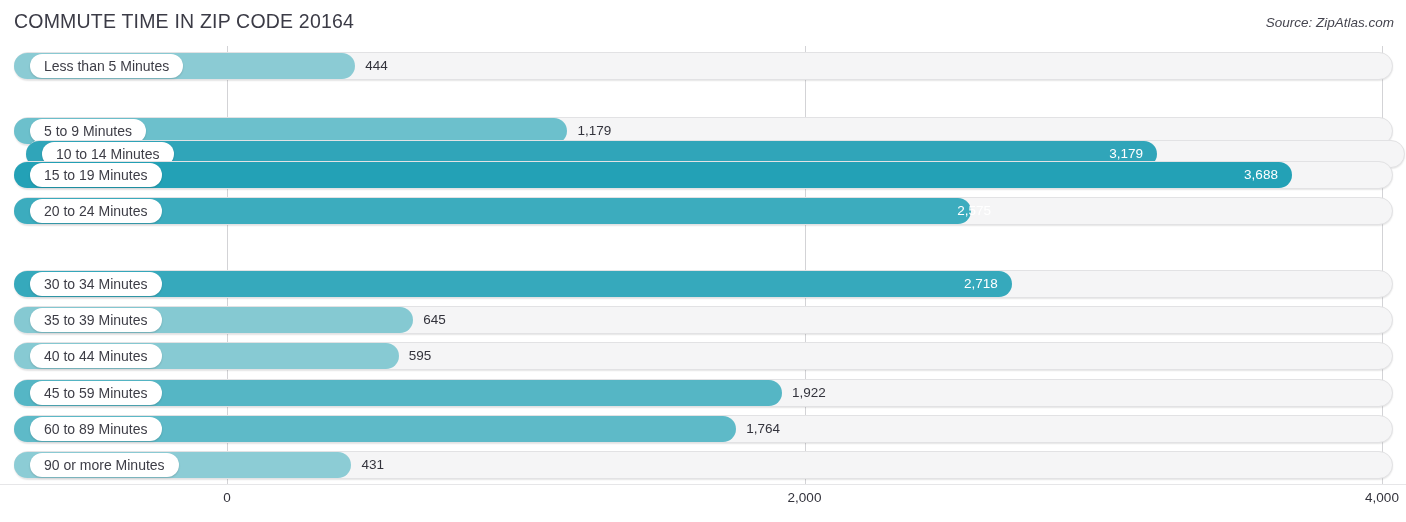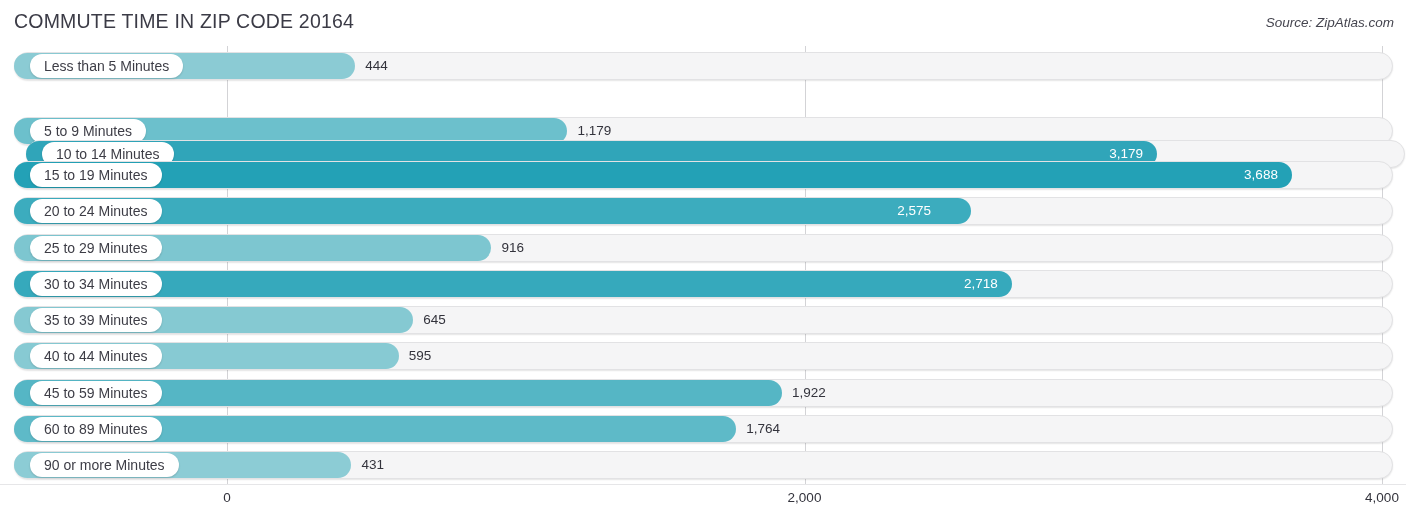--- a/index.html
+++ b/index.html
@@ -214,29 +214,21 @@
             <span class="pill-text">15 to 19 Minutes</span>
           </div>
           <div class="val-in" style="left: 1277.91px;">3,688</div>
         </div>
         <div class="row" style="top: 149.2px;">
           <div class="track"></div>
           <div class="bar" style="width: 956.531px; background: rgb(60, 172, 190);"></div>
           <div class="pill">
             <span class="pill-text">20 to 24 Minutes</span>
           </div>
-          <div class="val-in" style="left: 931px;">2,575</div>
-        </div>
-        <div class="row" style="top: 185.5px;">
-          <div class="track"></div>
-          <div class="bar" style="width: 477.495px; background: rgb(125, 198, 208);"></div>
-          <div class="pill">
-            <span class="pill-text">25 to 29 Minutes</span>
-          </div>
-          <div class="val-out" style="left: 501.495px;">916</div>
+          <div class="val-in" style="left: 991px;">2,575</div>
         </div>
         <div class="row" style="top: 221.8px;">
           <div class="track"></div>
           <div class="bar" style="width: 997.822px; background: rgb(54, 169, 188);"></div>
           <div class="pill">
             <span class="pill-text">30 to 34 Minutes</span>
           </div>
           <div class="val-in" style="left: 997.822px;">2,718</div>
         </div>
         <div class="row" style="top: 258.1px;">

